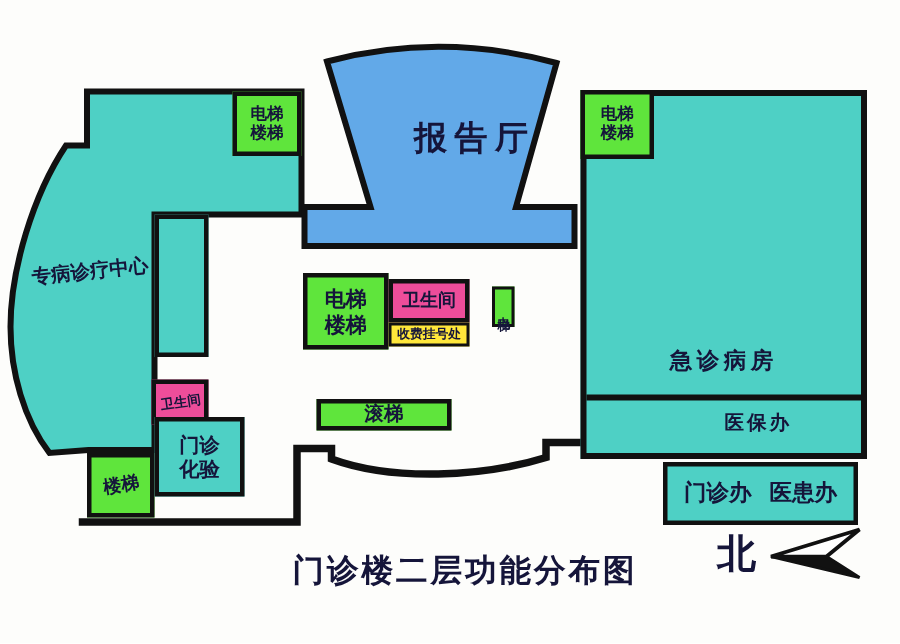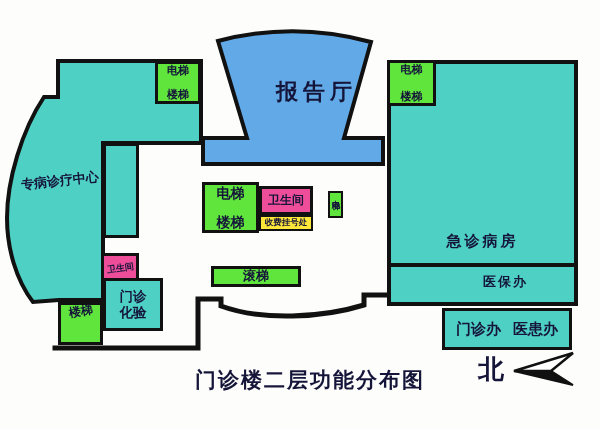--- a/index.html
+++ b/index.html
@@ -11,21 +11,21 @@
   }
   .layer{position:absolute;left:0;top:0;}
   .fill-teal{fill:var(--room-teal,#4ed0c5);stroke:var(--wall-black,#111);stroke-width:4;}
   .fill-blue{fill:var(--hall-blue,#62a9e8);stroke:var(--wall-black,#111);stroke-width:4;}
   .wall{fill:none;stroke:var(--wall-black,#111);stroke-width:5;stroke-linecap:square;}
   .box{
     position:absolute;box-sizing:border-box;border:3px solid var(--wall-black,#111);
     display:flex;flex-direction:column;align-items:center;justify-content:center;
     font-weight:bold;line-height:1.15;text-align:center;
   }
-  .green{background:var(--box-green,#5fe53c);justify-content:space-between;}
+  .green{background:var(--box-green,#5fe53c);}
   .teal{background:var(--room-teal,#4ed0c5);}
   .pink{background:var(--box-pink,#ee4d9a);text-align:center;}
   .yellow{background:var(--box-yellow,#ffe73a);border-width:2px;}
   .room-label{position:absolute;font-weight:bold;text-align:center;}
   .vtext{writing-mode:vertical-rl;letter-spacing:1px;}
 </style>
 </head>
 <body>
 
 <div class="canvas">

